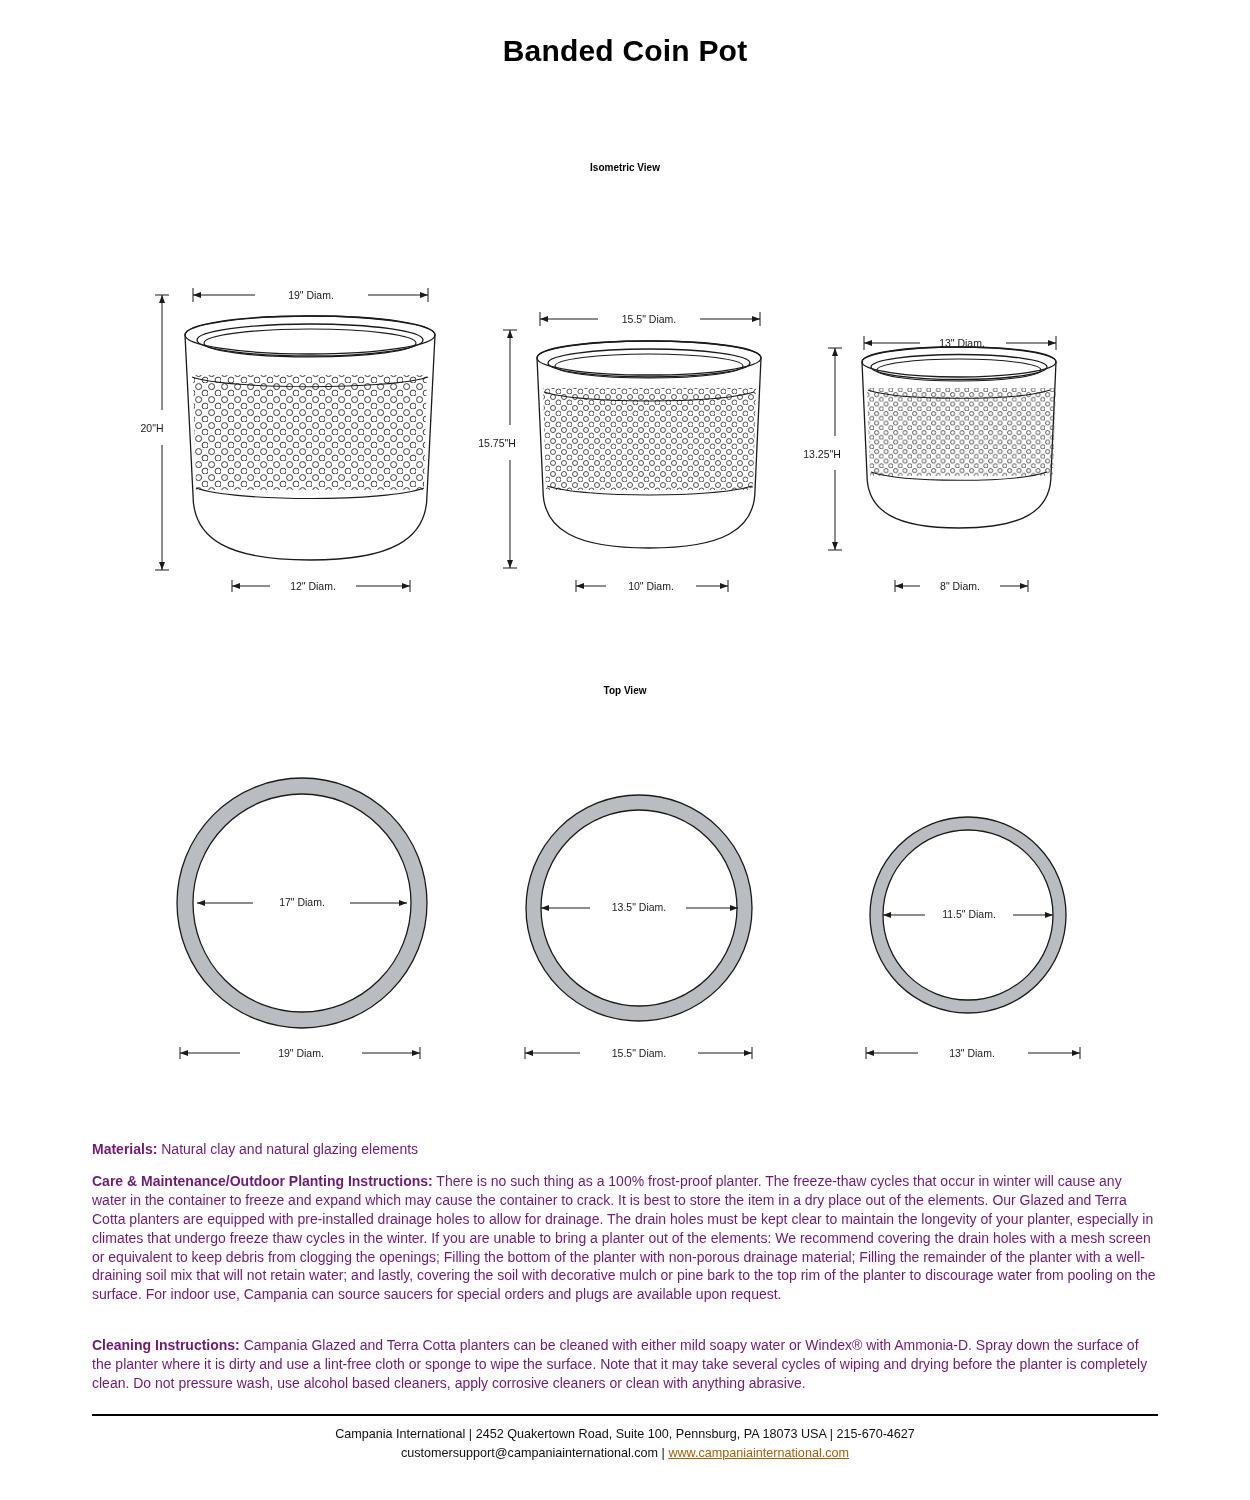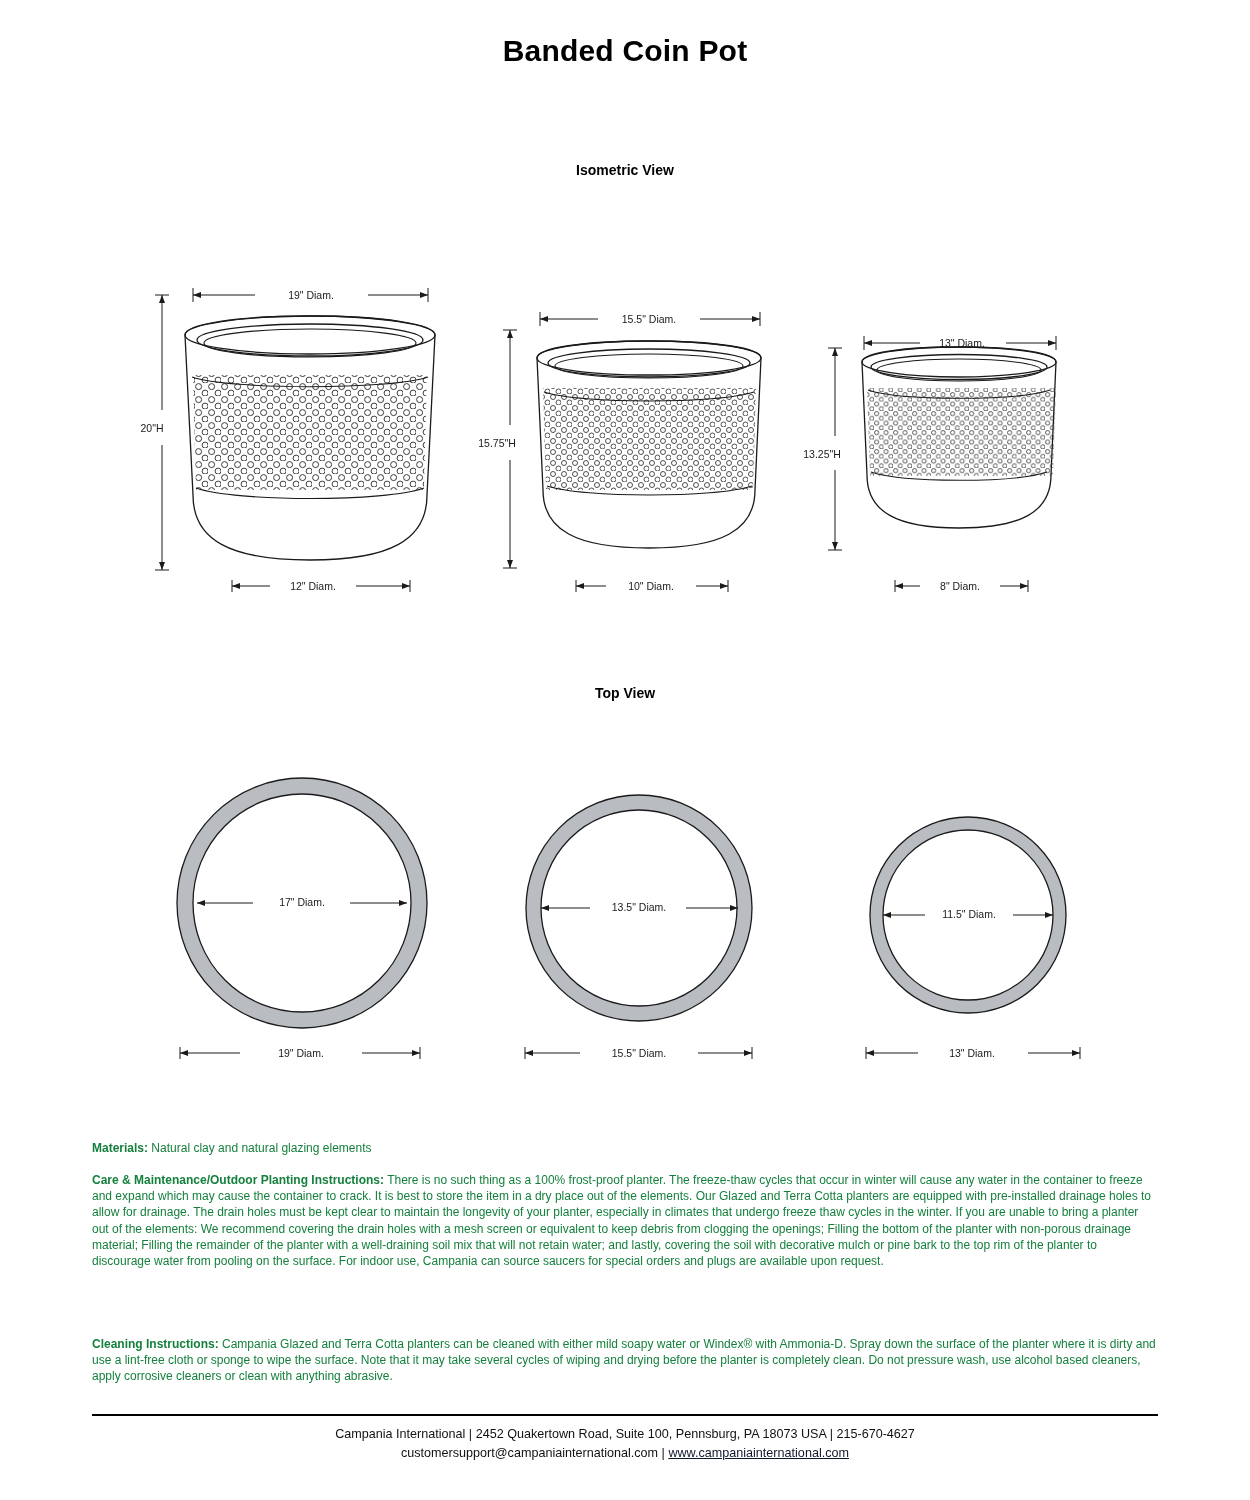--- a/index.html
+++ b/index.html
@@ -28,21 +28,21 @@
     text-align: center;
     font-size: 30px;
     font-weight: bold;
     letter-spacing: 0.2px;
   }
   .section-head {
     position: absolute;
     width: 1250px;
     left: 0;
     text-align: center;
-    font-size: 14px;
+    font-size: 10px;
     font-weight: bold;
   }
   #iso-head { top: 162px; }
   #top-head { top: 685px; }
 
   svg.figure {
     position: absolute;
     left: 0;
     top: 0;
   }
@@ -51,23 +51,23 @@
     font-family: "Liberation Sans", sans-serif;
     font-size: 10.5px;
     fill: #1a1a1a;
   }
 
   
   .body-block {
     position: absolute;
     left: 92px;
     width: 1066px;
-    font-size: 12px;
+    font-size: 14px;
     line-height: 1.35;
-    color: #15803d;
+    color: #701a75;
     text-align: left;
   }
   #materials { top: 1140px; }
   #care { top: 1172px; }
   #cleaning { top: 1336px; }
   .body-block b { font-weight: bold; }
 
   
   #footer-rule {
     position: absolute;
@@ -81,21 +81,21 @@
     position: absolute;
     left: 0;
     top: 1425px;
     width: 1250px;
     text-align: center;
     font-size: 12.6px;
     line-height: 1.5;
     color: #111;
   }
   #footer a, .link {
-    color: #0f172a;
+    color: #a16207;
     text-decoration: underline;
   }
 </style>
 </head>
 <body>
 
 <div class="page">
 
   <div id="title">Banded Coin Pot</div>
 

